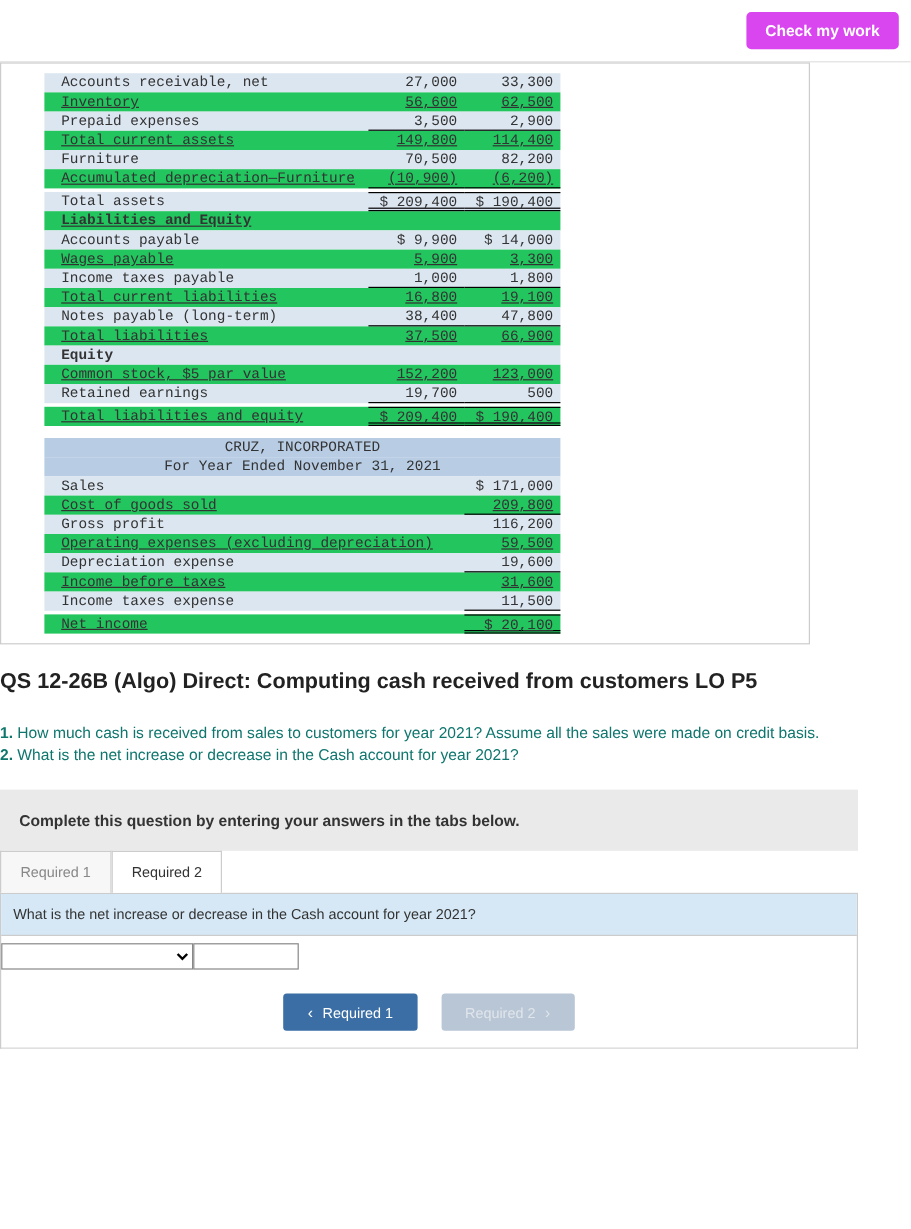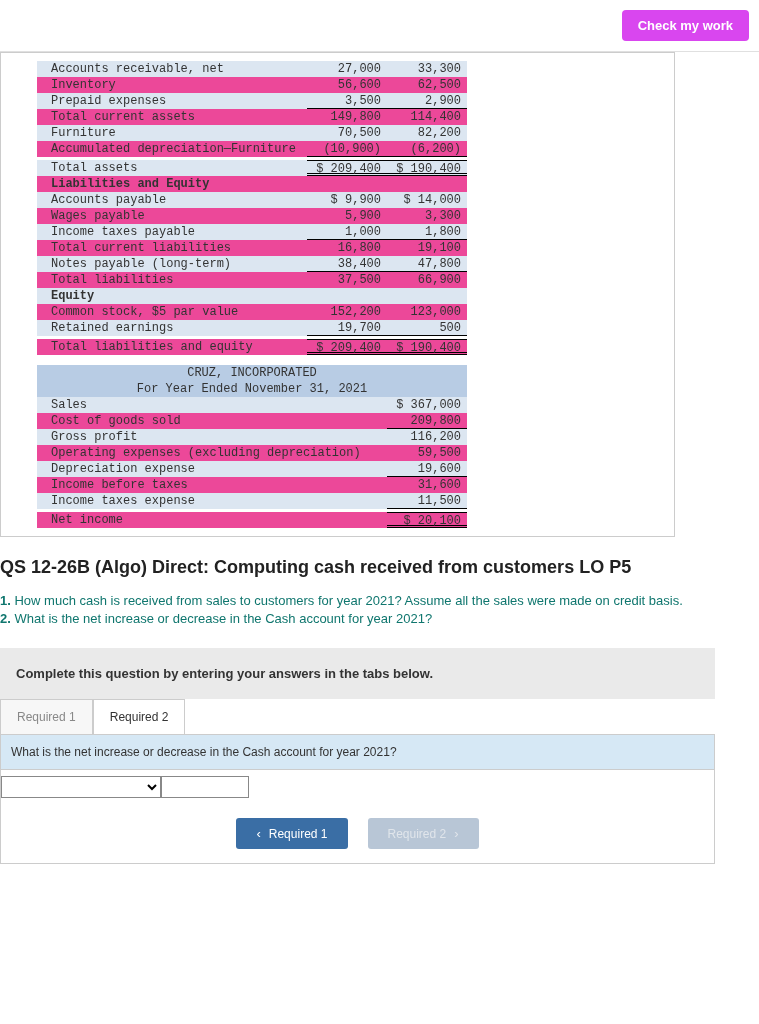--- a/index.html
+++ b/index.html
@@ -44,21 +44,22 @@
       width: 430px;
     }
     .row {
       display: flex;
       height: 16px;
     }
     .row.odd {
       background: #dce6f1;
     }
     .row.even {
-      background: #ec4899;
+      background: #22c55e;
+      text-decoration: underline;
     }
     .label {
       flex: 1;
       padding-left: 14px;
       white-space: pre;
     }
     .label.bold {
       font-weight: bold;
     }
     .col1 {
@@ -93,21 +94,21 @@
       text-align: center;
       width: 100%;
     }
     .question-section {
       margin: 20px 0 8px 0;
     }
     .qs-title {
       font-size: 18px;
       font-weight: bold;
       color: #222;
-      margin-bottom: 14px;
+      margin-bottom: 24px;
     }
     .q-text {
       font-size: 13px;
       color: #0f766e;
       line-height: 18px;
     }
     .q-text strong {
       font-weight: bold;
     }
     .answer-area {
@@ -299,21 +300,21 @@
     <div class="row header-row">
         <div class="center">CRUZ, INCORPORATED</div>
       </div>
     <div class="row header-row">
         <div class="center">For Year Ended November 31, 2021</div>
       </div>
   </div>
   <div class="financial-table" id="is-table">
       <div class="row odd">
         <div class="label">Sales</div>
-        <div class="col1">$ 367,000</div>
+        <div class="col1">$ 171,000</div>
       </div>
       <div class="row even single-line">
         <div class="label">Cost of goods sold</div>
         <div class="col1">209,800</div>
       </div>
       <div class="row odd">
         <div class="label">Gross profit</div>
         <div class="col1">116,200</div>
       </div>
       <div class="row even">

